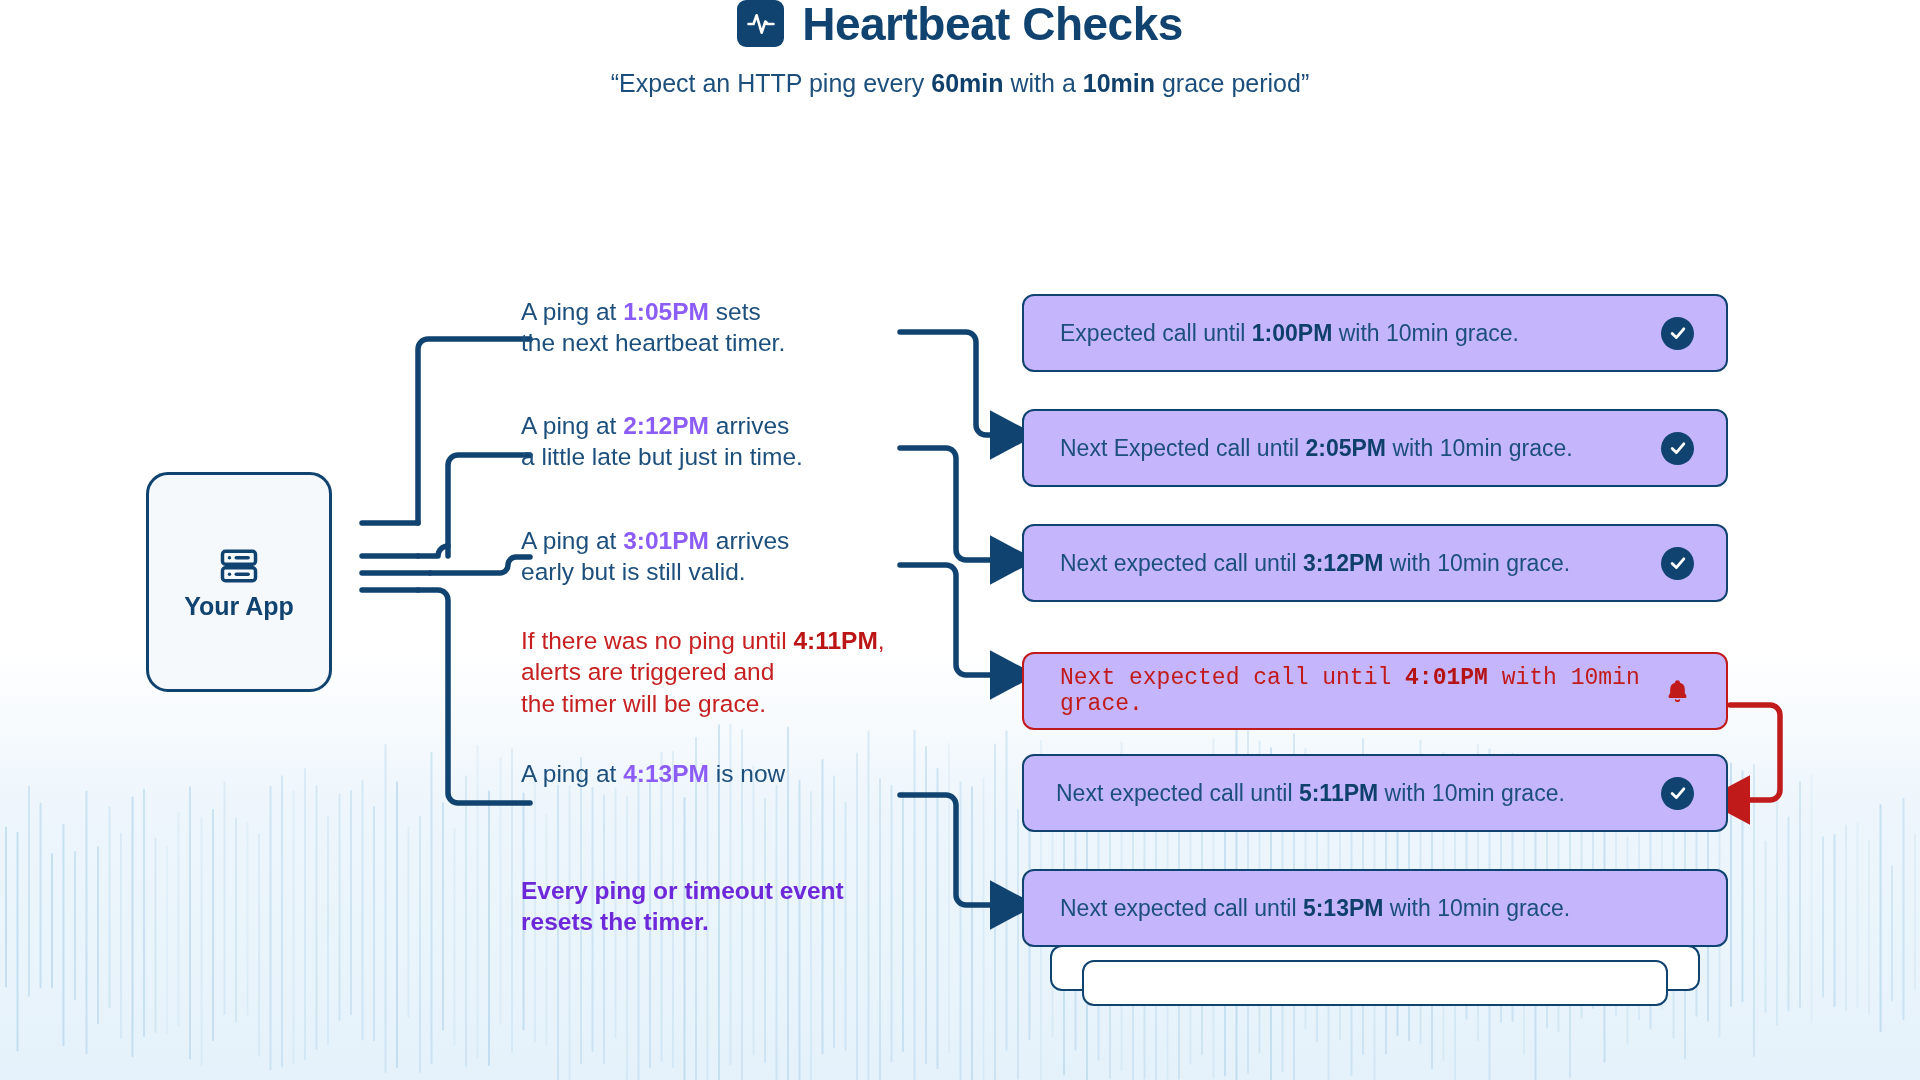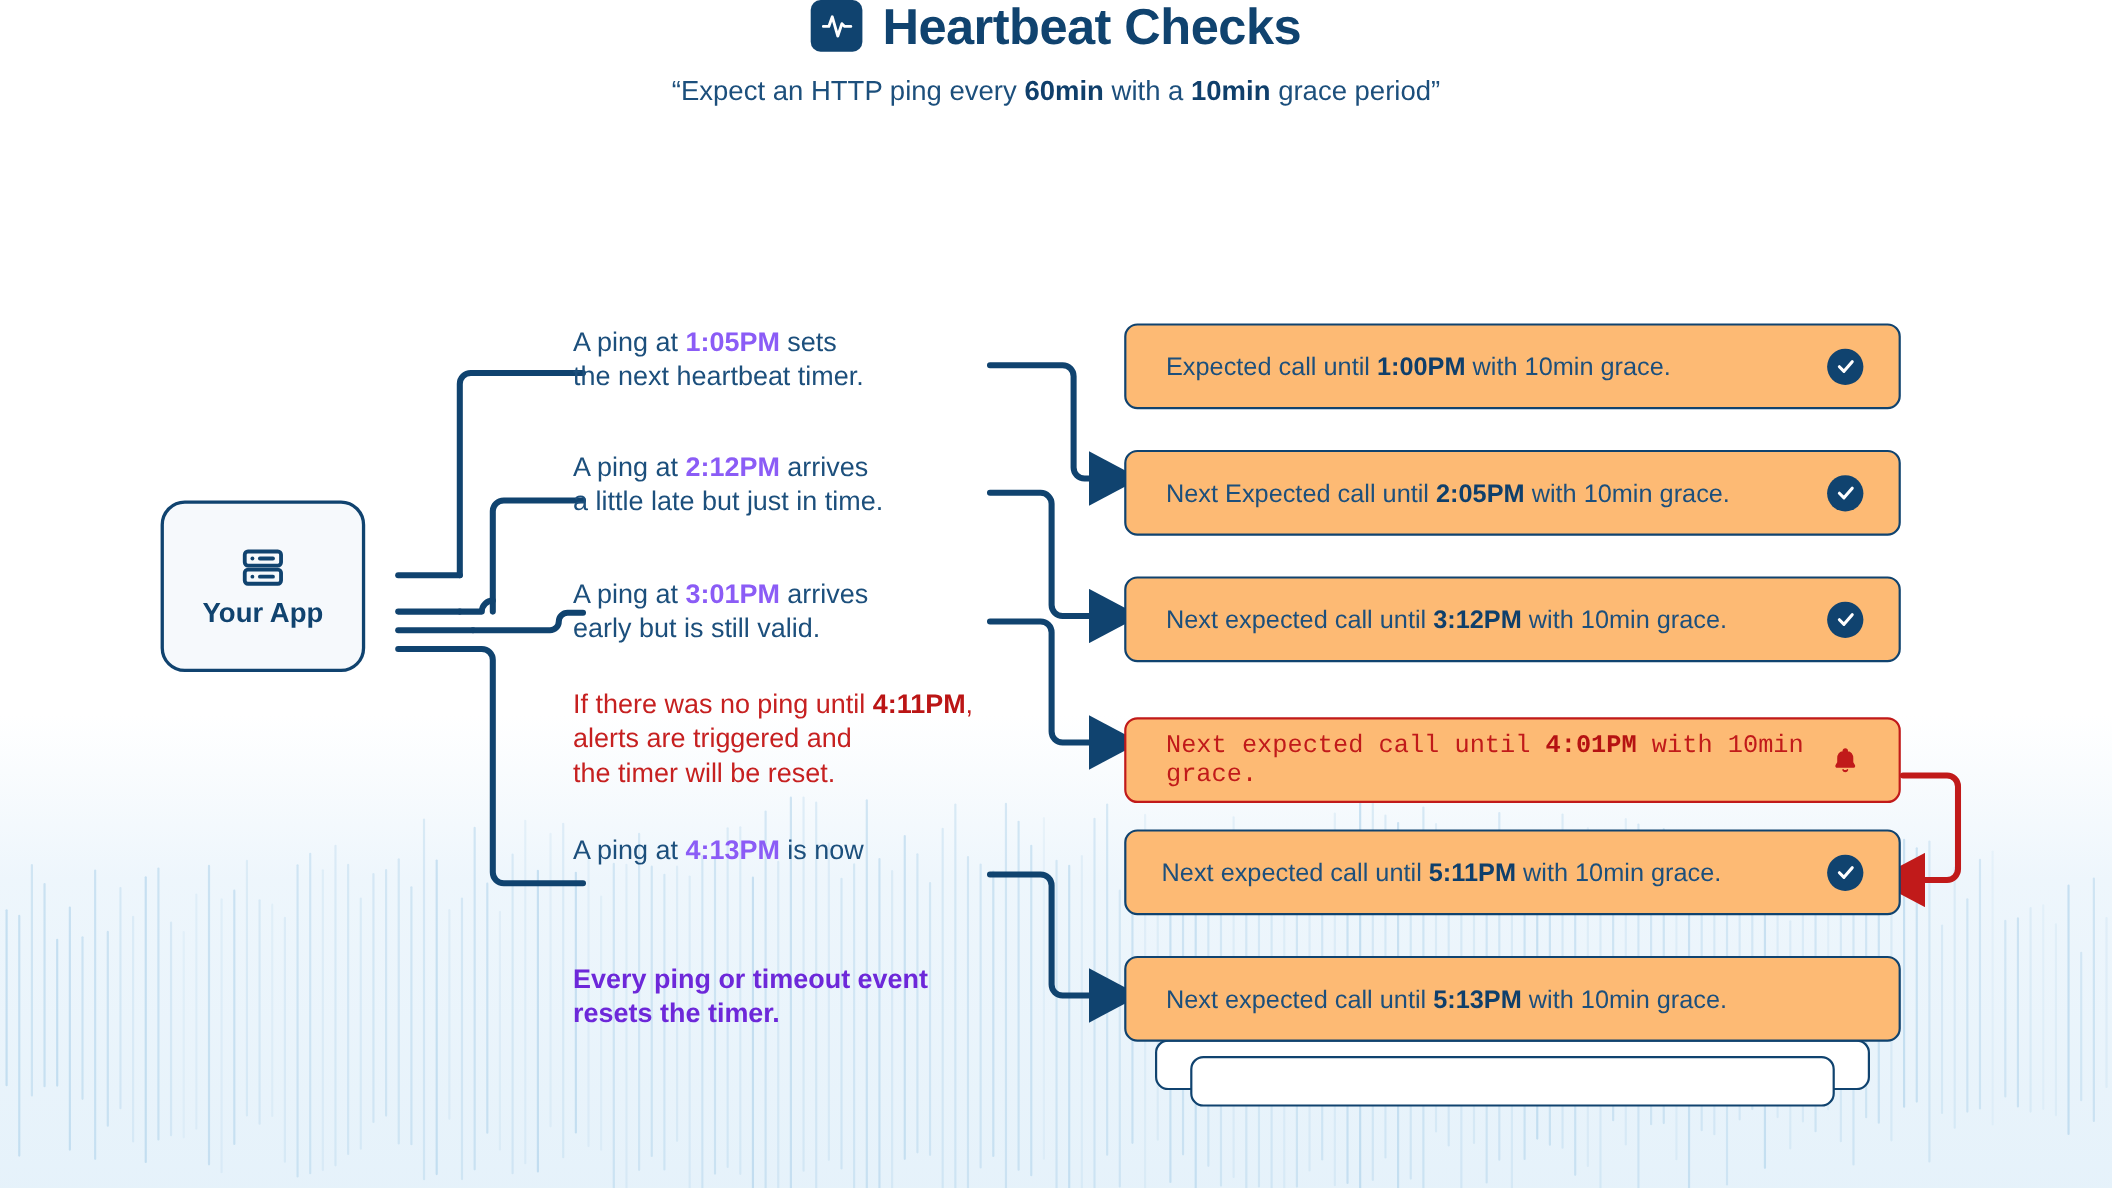--- a/index.html
+++ b/index.html
@@ -37,38 +37,38 @@
   .subtitle {
     margin-top:22px; font-size:25px; color:#1c4f7c; font-weight:400;
   }
   .subtitle b { font-weight:bold; color:#0f3f6b; }
 
   
   .svg-layer { position:absolute; inset:0; z-index:3; pointer-events:none; }
 
   
   .app-node {
-    position:absolute; left:146px; top:455px; width:186px; height:156px;
+    position:absolute; left:146px; top:472px; width:186px; height:220px;
     border:3px solid #10436f; border-radius:22px; background:#f6f9fc;
     display:flex; flex-direction:column; align-items:center; justify-content:center;
     z-index:4;
   }
   .app-label { font-size:25px; font-weight:bold; color:#10436f; }
 
   
   .mid { position:absolute; z-index:4; font-size:24.5px; line-height:1.28; color:#1c4f7c; }
   .mid b { font-weight:bold; color:#8b5cf6; }
   .mid.alert { color:#c62020; }
   .mid.alert b { color:#bb1515; }
   .mid.strong { font-weight:bold; color:#6d28d9; }
 
   
   .card {
     position:absolute; z-index:4; left:1022px; width:706px; height:78px;
-    border:2.5px solid #10436f; border-radius:12px; background:#fdba74;
+    border:2.5px solid #10436f; border-radius:12px; background:#c4b5fd;
     display:flex; align-items:center; padding:0 32px 0 36px;
     font-size:23px; color:#1c4f7c;
   }
   .card b { font-weight:bold; color:#0f3f6b; }
   .card .txt { flex:1 1 auto; }
   .card.alert { border-color:#c11a1a; color:#c11a1a; }
   .card.alert b { color:#b51212; }
 
   .check-icon {
     flex:0 0 auto; width:33px; height:33px; border-radius:50%;
@@ -335,21 +335,21 @@
   </div>
 
   <div class="mid" style="left:521px; top:525px;">
     <div><span> A ping at </span><b>3:01PM</b><span> arrives</span></div>
     <div><span> early but is still valid.</span></div>
   </div>
 
   <div class="mid alert" style="left:521px; top:625px;">
     <div><span>If there was no ping until </span><b>4:11PM</b><span>,</span></div>
     <div><span>alerts are triggered and</span></div>
-    <div><span>the timer will be reset.</span></div>
+    <div><span>the timer will be grace.</span></div>
   </div>
 
   <div class="mid" style="left:521px; top:758px;">
     <div><span>A ping at </span><b>4:13PM</b><span> is now</span></div>
   </div>
 
   <div class="mid strong" style="left:521px; top:875px;">
     <div><span>Every ping or timeout event</span></div>
     <div><span>resets the timer.</span></div>
   </div>

